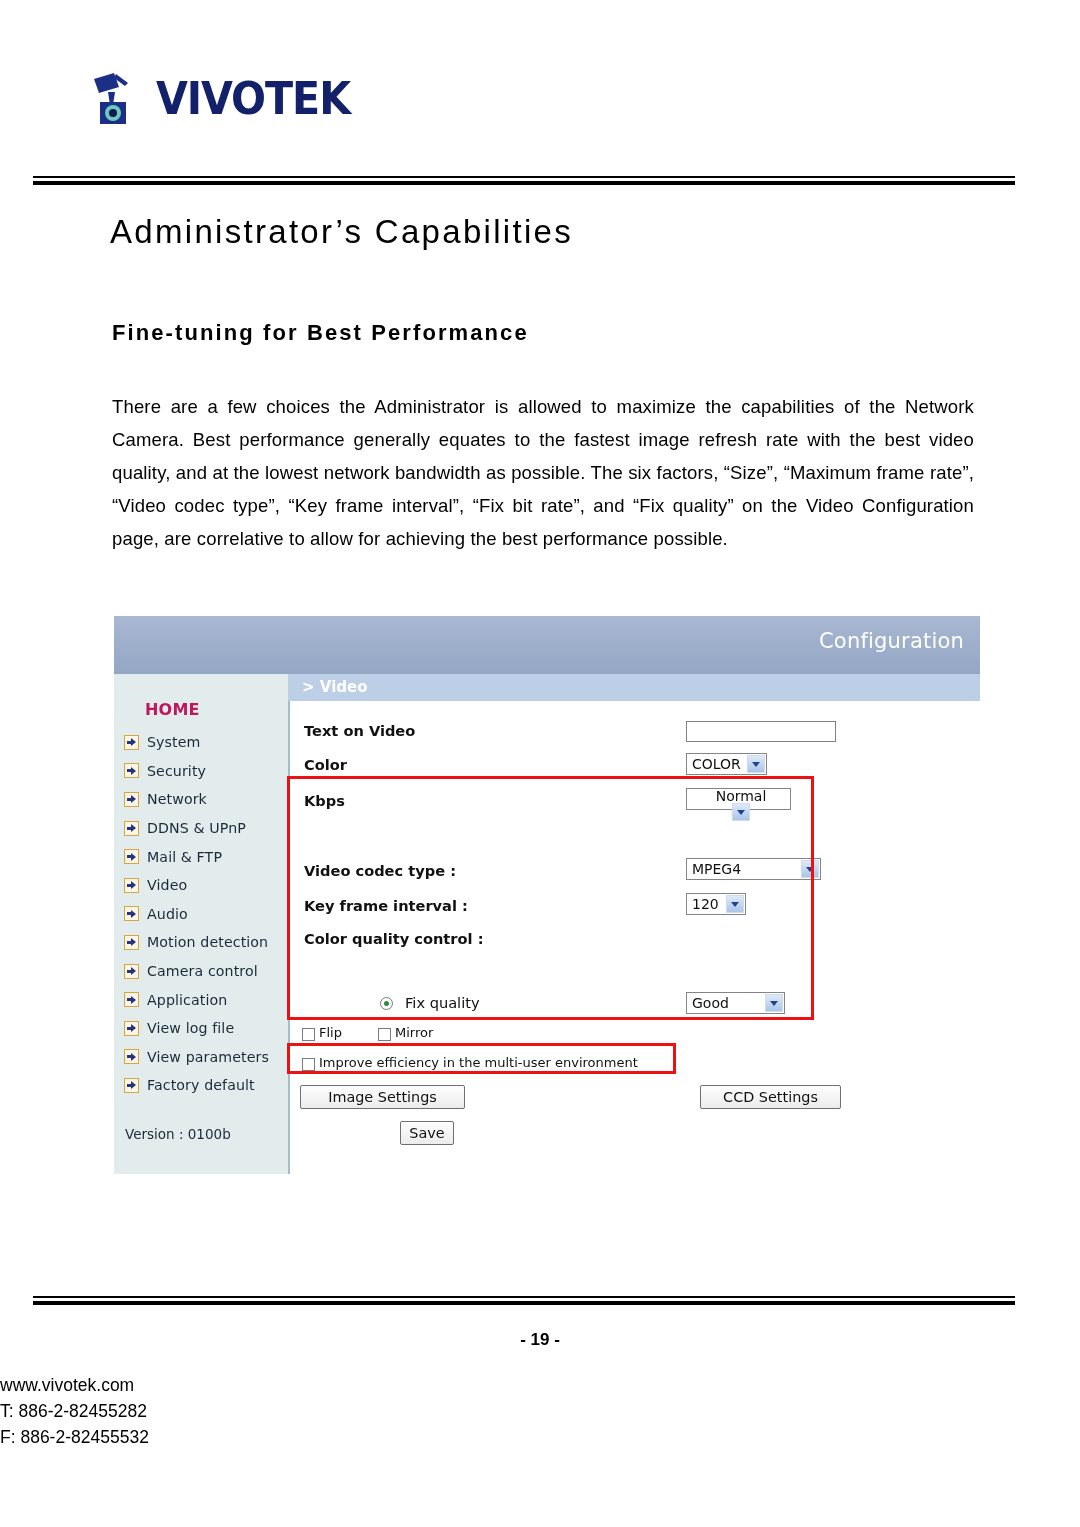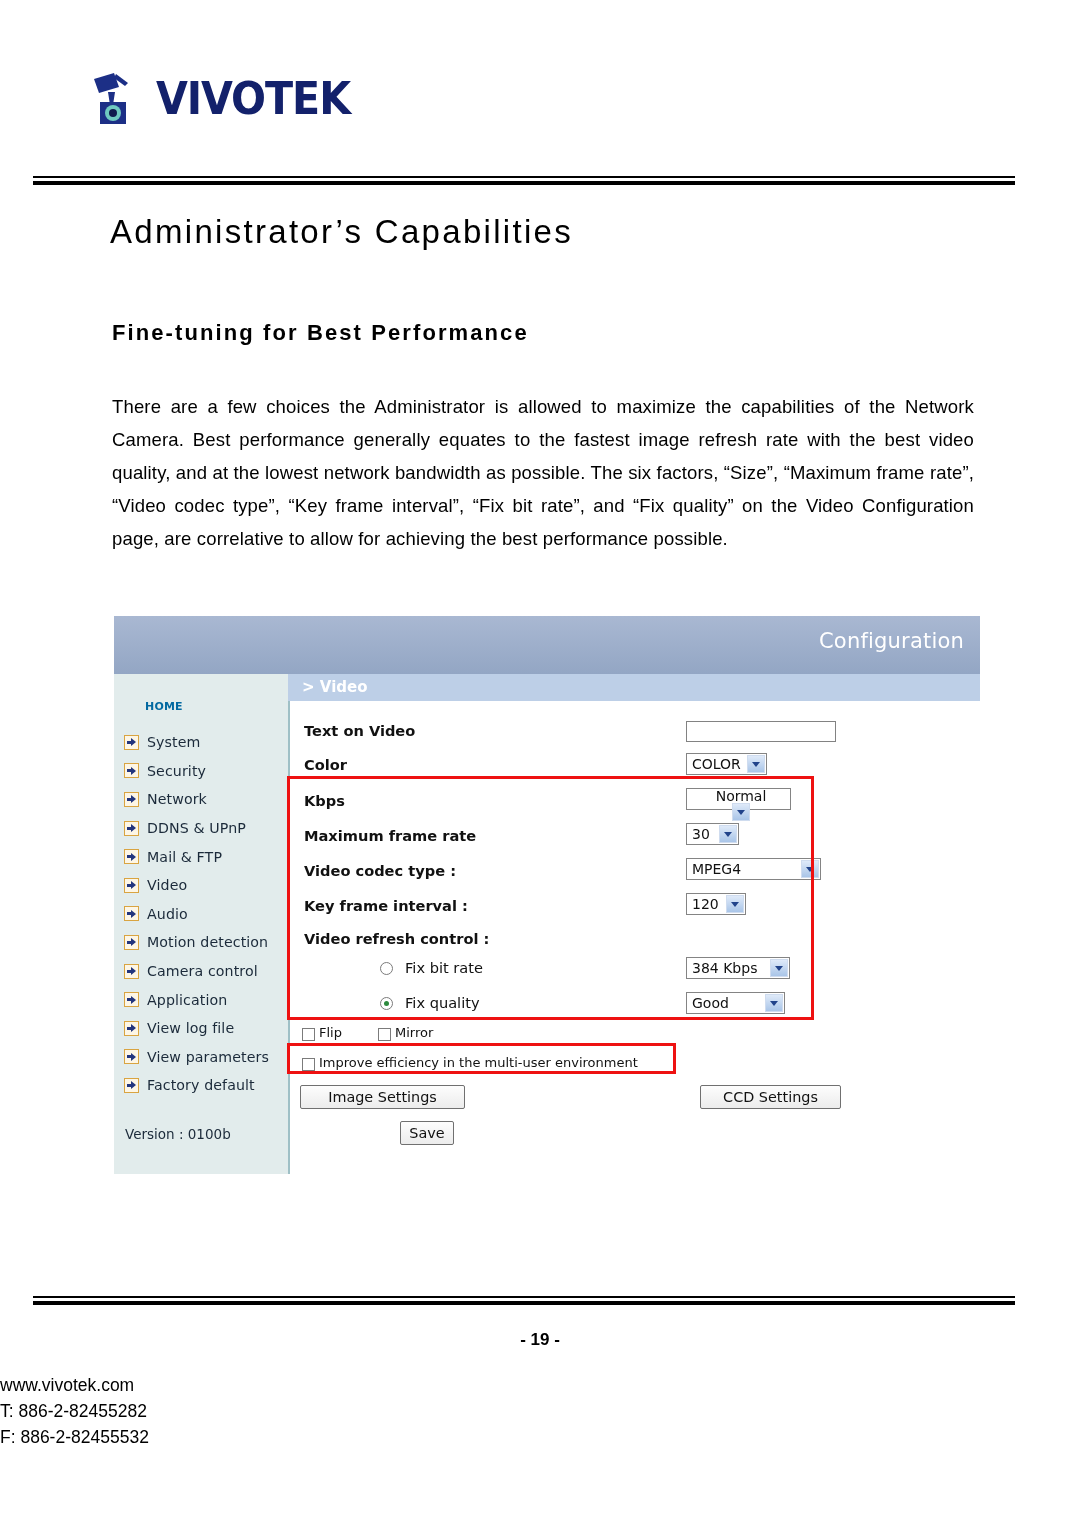--- a/index.html
+++ b/index.html
@@ -148,23 +148,23 @@
     position: absolute;
     left: 0; top: 58px;
     width: 174px;
     height: 500px;
     background: #e2ecec;
   }
   .side-home {
     position: absolute;
     left: 31px;
     top: 26px;
-    font-size: 11px;
+    font-size: 16px;
     font-weight: 700;
-    color: #0369a1;
+    color: #be185d;
     letter-spacing: .2px;
   }
   .side-list {
     position: absolute;
     left: 0;
     top: 54px;
     width: 174px;
   }
   .side-item {
     position: relative;
@@ -496,56 +496,41 @@
     </div>
 
     <div class="frow" style="top:84px">
       <div class="flabel">Kbps</div>
       <div class="sel" style="left:396px; top:3px; width:105px;flex-direction:column;">
         <span class="sel-val">Normal</span>
         <span class="sel-arrow"></span>
       </div>
     </div>
 
-    <div class="frow" style="top:119px">
-      <div class="flabel">Maximum frame rate</div>
-      <div class="sel" style="left:396px; top:3px; width:53px;">
-        <span class="sel-val">30</span>
-        <span class="sel-arrow"></span>
-      </div>
-    </div>
 
     <div class="frow" style="top:154px">
       <div class="flabel">Video codec type :</div>
       <div class="sel" style="left:396px; top:3px; width:135px;">
         <span class="sel-val">MPEG4</span>
         <span class="sel-arrow"></span>
       </div>
     </div>
 
     <div class="frow" style="top:189px">
       <div class="flabel">Key frame interval :</div>
       <div class="sel" style="left:396px; top:3px; width:60px;">
         <span class="sel-val">120</span>
         <span class="sel-arrow"></span>
       </div>
     </div>
 
     <div class="frow" style="top:222px">
-      <div class="flabel">Video refresh control :</div>
-    </div>
-
-    <div class="radio-row" style="top:252px">
-      <span class="radio-dot" style="left:90px; top:9px;"></span>
-      <span class="radio-label" style="left:115px; top:6px;">Fix bit rate</span>
-      <div class="sel" style="left:396px; top:4px; width:104px;">
-        <span class="sel-val">384 Kbps</span>
-        <span class="sel-arrow"></span>
-      </div>
-    </div>
+      <div class="flabel">Color quality control :</div>
+    </div>
+
 
     <div class="radio-row" style="top:287px">
       <span class="radio-dot on" style="left:90px; top:9px;"></span>
       <span class="radio-label" style="left:115px; top:6px;">Fix quality</span>
       <div class="sel" style="left:396px; top:4px; width:99px;align-items:center;">
         <span class="sel-val">Good</span>
         <span class="sel-arrow"></span>
       </div>
     </div>
 

